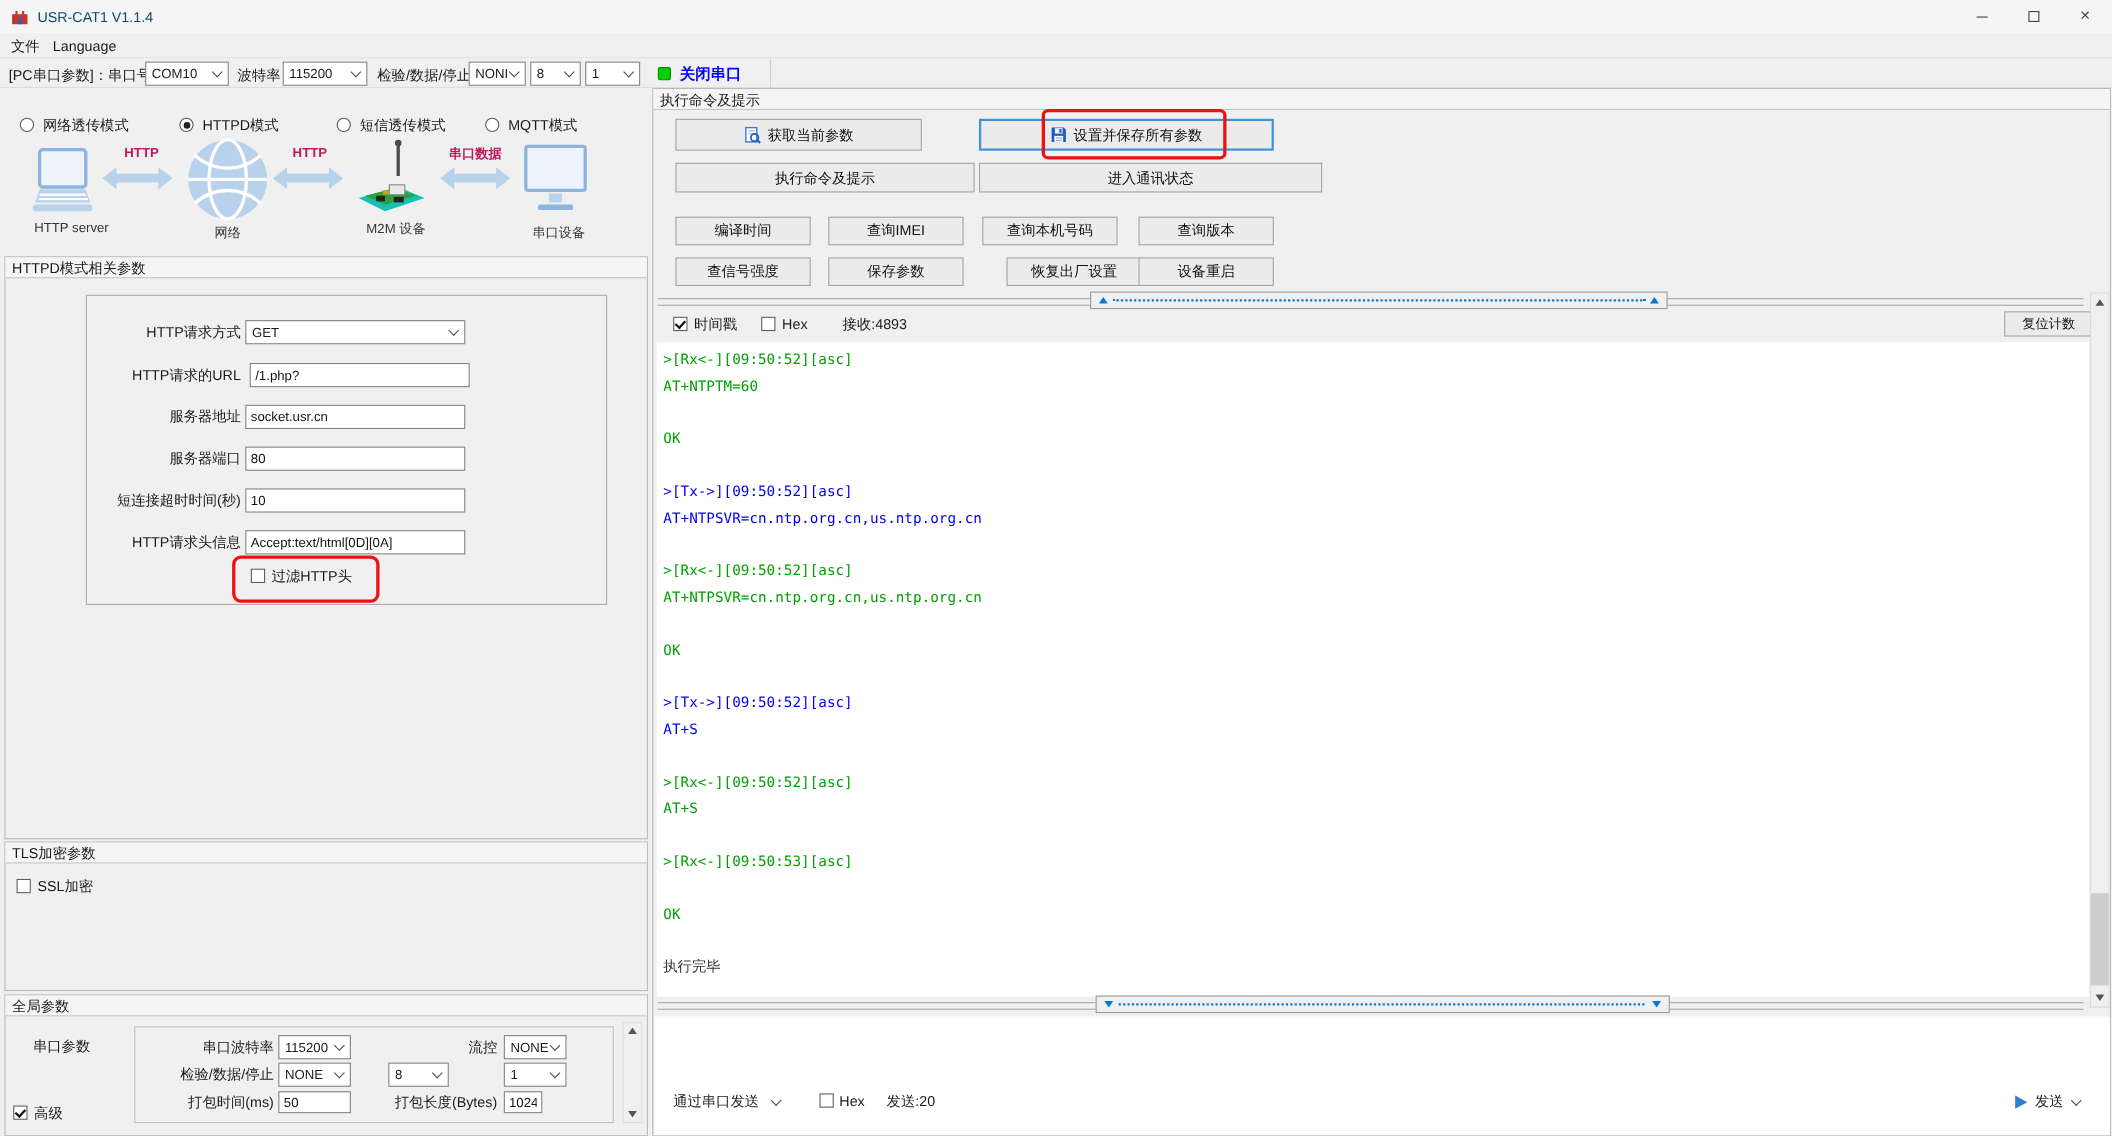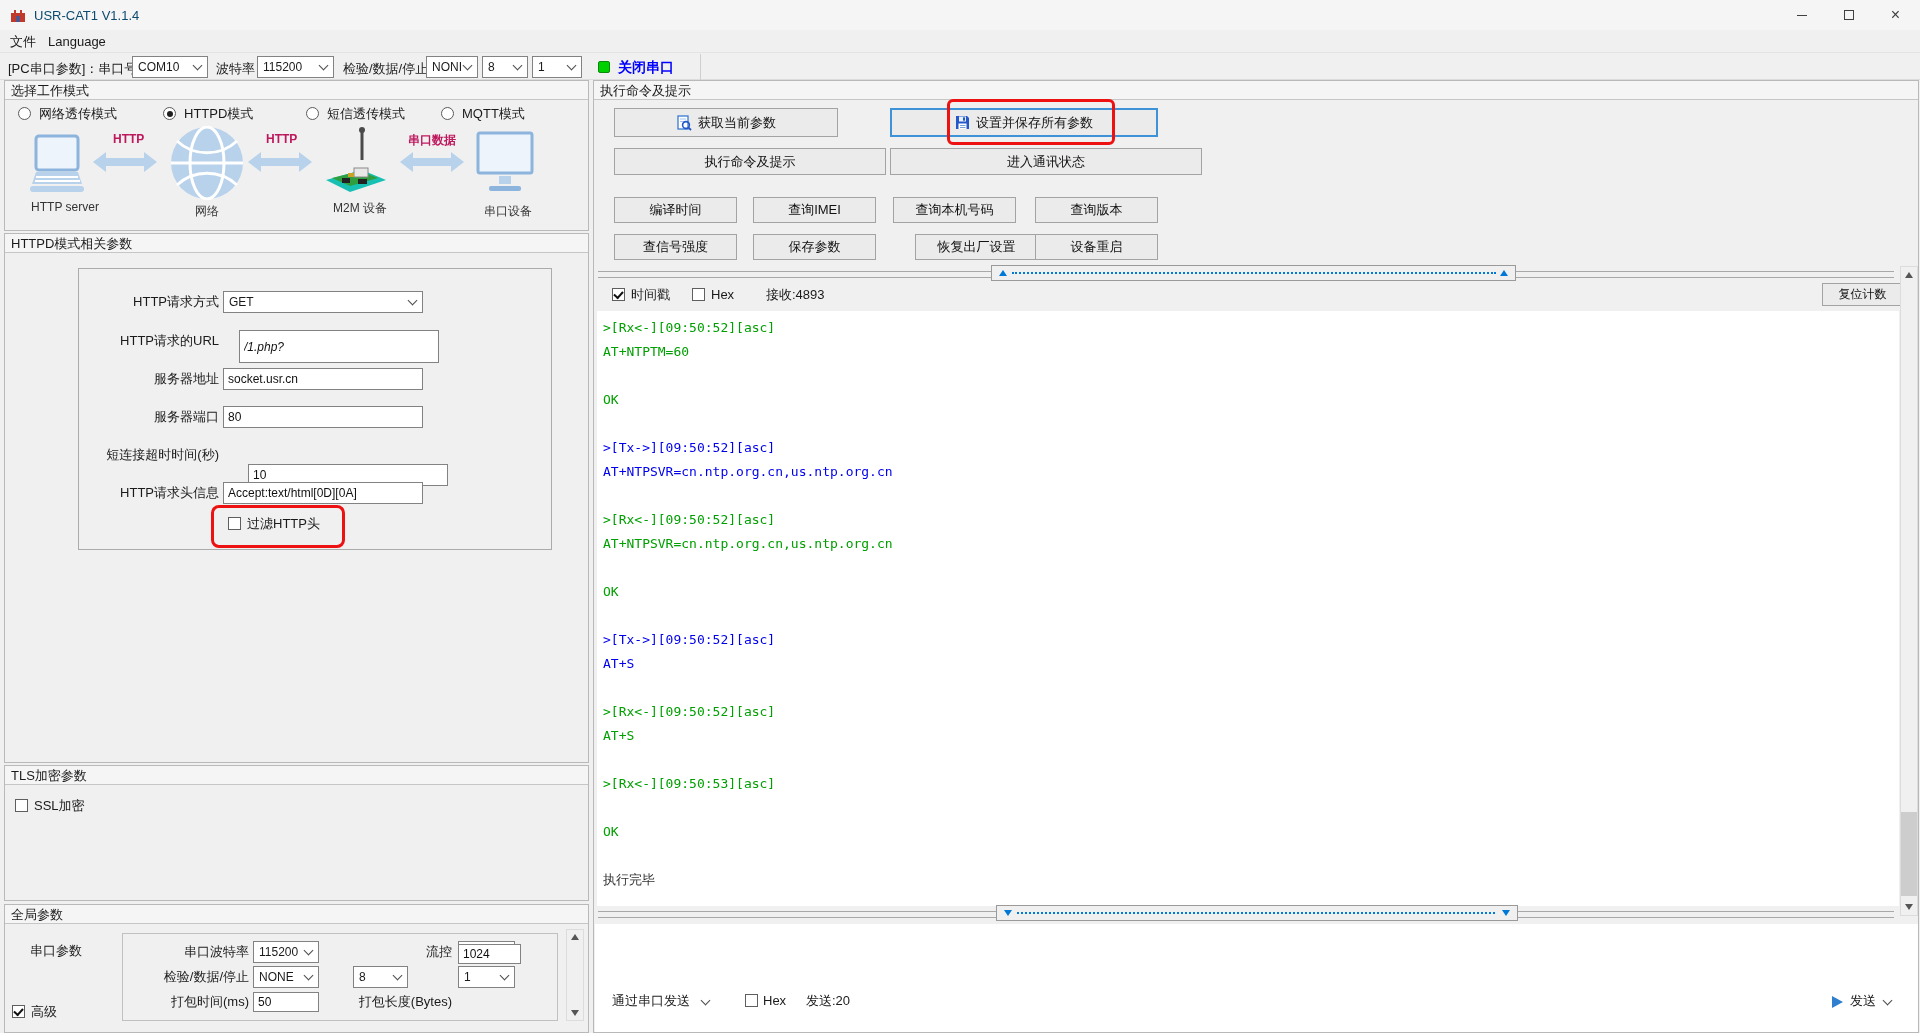--- a/index.html
+++ b/index.html
@@ -106,23 +106,20 @@
     </div>
     <div class="combo" style="left:532px;top:2px;width:50px;height:22px">
       <span>1</span>
       <span class="chev"></span>
     </div>
     <span class="abs" style="left:598px;top:7px;width:12px;height:12px;background:#00cf00;border:1px solid #0a8a0a;border-radius:2px"></span>
     <span class="abs" style="left:618px;top:5px;color:#0000ff;font-weight:bold;font-size:14px">关闭串口</span>
     <span class="abs" style="left:700px;top:0;width:1px;height:26px;background:#cfcfcf"></span>
   </div>
 
-  <div class="group" style="left:4px;top:80px;width:585px;height:151px">
-    <div class="ghead">选择工作模式</div>
-  </div>
 
   <span class="radio" style="left:18px;top:107px" data-selected="false"></span>
   <span class="lab" style="left:39px;top:103px">网络透传模式</span>
   <span class="radio" style="left:163px;top:107px" data-selected="true"></span>
   <span class="lab" style="left:184px;top:103px">HTTPD模式</span>
   <span class="radio" style="left:306px;top:107px" data-selected="false"></span>
   <span class="lab" style="left:327px;top:103px">短信透传模式</span>
   <span class="radio" style="left:441px;top:107px" data-selected="false"></span>
   <span class="lab" style="left:462px;top:103px">MQTT模式</span>
 
@@ -183,30 +180,30 @@
   </div>
   <div class="abs" style="left:78px;top:268px;width:474px;height:282px;border:1px solid #ababab"></div>
 
   <span class="lab rt" style="left:9px;top:291px;width:210px">HTTP请求方式</span>
   <div class="combo" style="left:223px;top:291px;width:200px;height:22px">
     <span>GET</span>
     <span class="chev"></span>
   </div>
 
   <span class="lab rt" style="left:9px;top:330px;width:210px">HTTP请求的URL</span>
-  <input class="tinput" style="left: 239px; top: 330px; width: 200px; height: 33px; font-style: italic;" value="/1.php?">
+  <input class="tinput" style="left: 227px; top: 330px; width: 200px; height: 22px;" value="/1.php?">
 
   <span class="lab rt" style="left:9px;top:368px;width:210px">服务器地址</span>
   <input class="tinput" style="left: 223px; top: 368px; width: 200px; height: 22px;" value="socket.usr.cn">
 
   <span class="lab rt" style="left:9px;top:406px;width:210px">服务器端口</span>
   <input class="tinput" style="left: 223px; top: 406px; width: 200px; height: 22px;" value="80">
 
   <span class="lab rt" style="left:9px;top:444px;width:210px">短连接超时时间(秒)</span>
-  <input class="tinput" style="left: 223px; top: 464px; width: 200px; height: 22px; margin-left: 25px;" value="10">
+  <input class="tinput" style="left: 223px; top: 444px; width: 200px; height: 22px;" value="10">
 
   <span class="lab rt" style="left:9px;top:482px;width:210px">HTTP请求头信息</span>
   <input class="tinput" style="left: 223px; top: 482px; width: 200px; height: 22px;" value="Accept:text/html[0D][0A]">
 
   <span class="cb" style="left:228px;top:517px" data-checked="false"></span>
   <span class="lab" style="left:247px;top:513px">过滤HTTP头</span>
   <div class="redbox" style="left:211px;top:505px;width:134px;height:43px;border-radius:8px"></div>
 
   <div class="group" style="left:4px;top:765px;width:585px;height:136px">
     <div class="ghead">TLS加密参数</div>
@@ -241,21 +238,21 @@
     <span class="chev"></span>
   </div>
   <div class="combo" style="left:458px;top:966px;width:57px;height:22px">
     <span>1</span>
     <span class="chev"></span>
   </div>
 
   <span class="lab rt" style="left:129px;top:991px;width:120px">打包时间(ms)</span>
   <input class="tinput" style="left: 253px; top: 992px; width: 66px; height: 20px;" value="50">
   <span class="lab rt" style="left:356px;top:991px;width:96px">打包长度(Bytes)</span>
-  <input class="tinput" style="left: 458px; top: 944px; width: 63px; height: 20px;" value="1024">
+  <input class="tinput" style="left: 458px; top: 992px; width: 35px; height: 20px;" value="1024">
 
   <div class="sbtrack" style="left:566px;top:929px;width:18px;height:92px"></div>
   <span class="sb-up" style="left:571px;top:934px"></span>
   <span class="sb-down" style="left:571px;top:1010px"></span>
 
   <span class="cb" style="left:12px;top:1005px" data-checked="true"></span>
   <span class="lab" style="left:31px;top:1001px">高级</span>
 
   <div class="group" style="left:593px;top:80px;width:1326px;height:953px">
     <div class="ghead">执行命令及提示</div>

